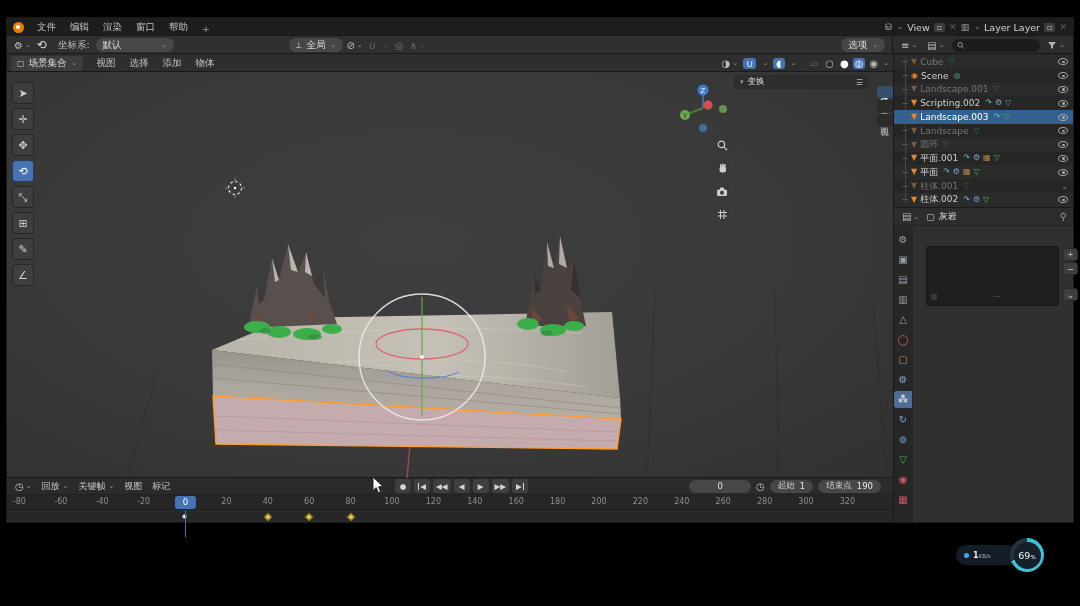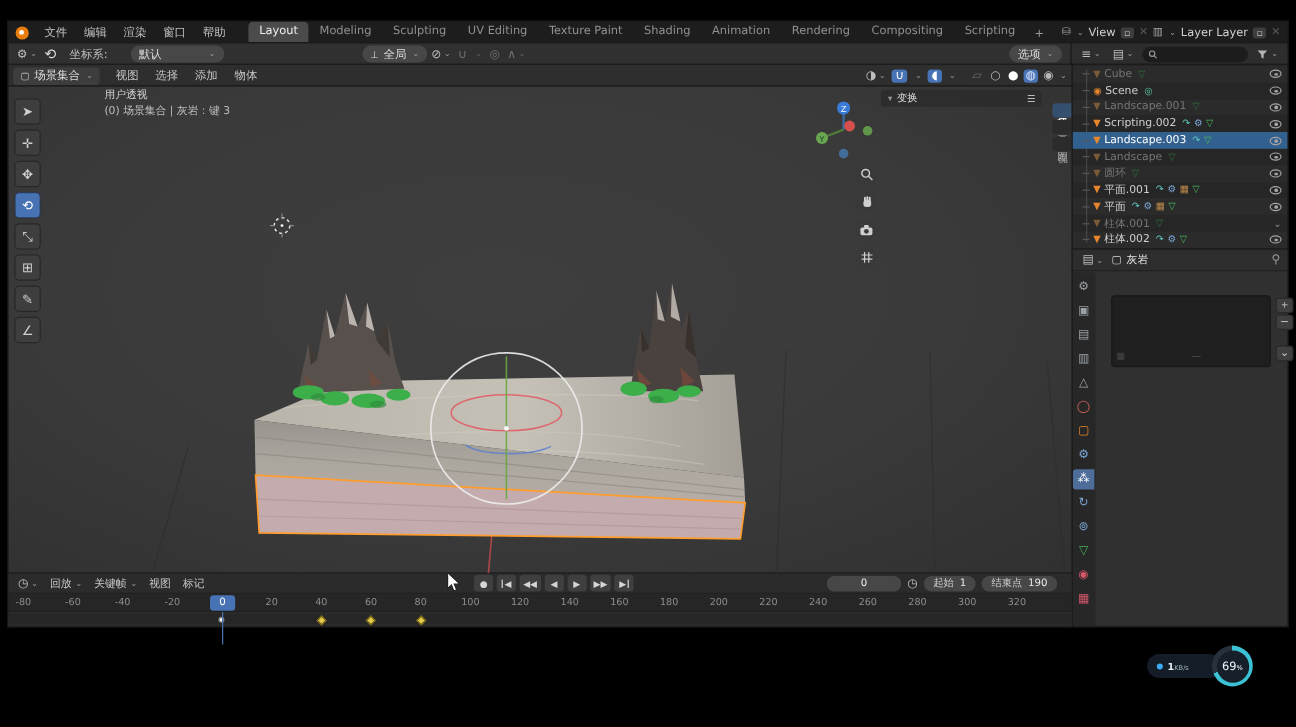--- a/index.html
+++ b/index.html
@@ -118,32 +118,20 @@
 
   <div id="topbar" class="region">
     <span class="blender-logo"></span>
     <span style="display:flex">
         <span class="tb-menu">文件</span>
         <span class="tb-menu">编辑</span>
         <span class="tb-menu">渲染</span>
         <span class="tb-menu">窗口</span>
         <span class="tb-menu">帮助</span>
       </span>
-    <span class="ws-tabs" style="display:flex">
-        <span class="ws-tab active">Layout</span>
-        <span class="ws-tab">Modeling</span>
-        <span class="ws-tab">Sculpting</span>
-        <span class="ws-tab">UV Editing</span>
-        <span class="ws-tab">Texture Paint</span>
-        <span class="ws-tab">Shading</span>
-        <span class="ws-tab">Animation</span>
-        <span class="ws-tab">Rendering</span>
-        <span class="ws-tab">Compositing</span>
-        <span class="ws-tab">Scripting</span>
-      </span>
     <span class="ws-add">+</span>
     <span class="tb-right">
       <span class="id-block">
         <span class="mini-ic">⛁</span>
         <span class="chev">⌄</span>
         <span>View</span>
         <span class="mini-btn">▫</span>
         <span class="mini-ic dim">✕</span>
       </span>
       <span class="id-block">
@@ -156,21 +144,21 @@
     </span>
   </div>
 
   <div id="toolsettings" class="region">
     <span class="icbtn" style="margin-left:4px">
       <span>⚙</span>
         <span class="chev">⌄</span>
     </span>
     <span class="icbtn" style="font-size:12px;color:#d8d8d8">⟲</span>
     <span style="margin-left:8px;color:#bdbdbd">坐标系:</span>
-    <span class="pill" style="margin-left:19px;width:78px">
+    <span class="pill" style="margin-left:6px;width:78px">
       <span>默认</span>
       <span class="chev" style="margin-left:auto">⌄</span>
     </span>
     <span class="pill" style="margin-left:115px">
       <span style="font-size:8px">⊥</span>
       <span>全局</span>
       <span class="chev">⌄</span>
     </span>
     <span class="icbtn">
       <span>⊘</span>
@@ -482,24 +470,20 @@
 
       <g>
         <circle cx="415" cy="285" r="63" fill="none" stroke="#ececec" stroke-width="1.4" opacity=".9"></circle>
         <ellipse cx="415" cy="272" rx="46" ry="15" fill="none" stroke="#e05c66" stroke-width="1.3" opacity=".9"></ellipse>
         <path d="M381,299 A40 12 0 0 0 452,300" fill="none" stroke="#5b7fd0" stroke-width="1.3" opacity=".85"></path>
         <line x1="415" y1="225" x2="415" y2="344" stroke="#67a83f" stroke-width="1.3" opacity=".9"></line>
         <circle cx="415" cy="285" r="2" fill="#f5f5f5"></circle>
       </g>
     </svg>
 
-    <div class="vp-info">
-      <div>用户透视</div>
-      <div class="l2">(0) 场景集合 | 灰岩 : 键 3</div>
-    </div>
 
     <div class="vp-tools">
         <div class="tool-btn">➤</div>
         <div class="tool-btn">✛</div>
         <div class="tool-btn">✥</div>
         <div class="tool-btn active">⟲</div>
         <div class="tool-btn">⤡</div>
         <div class="tool-btn">⊞</div>
         <div class="tool-btn">✎</div>
         <div class="tool-btn">∠</div>

